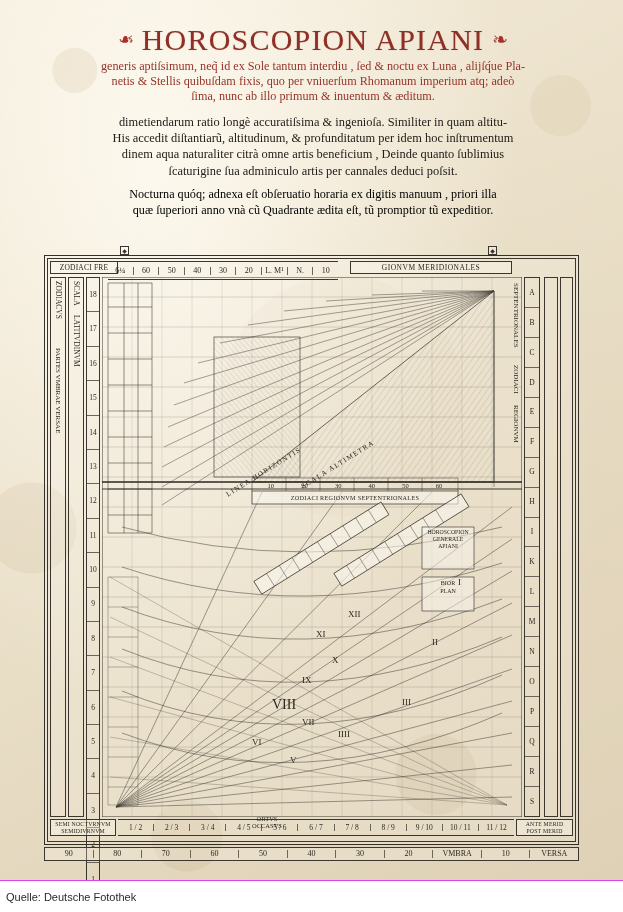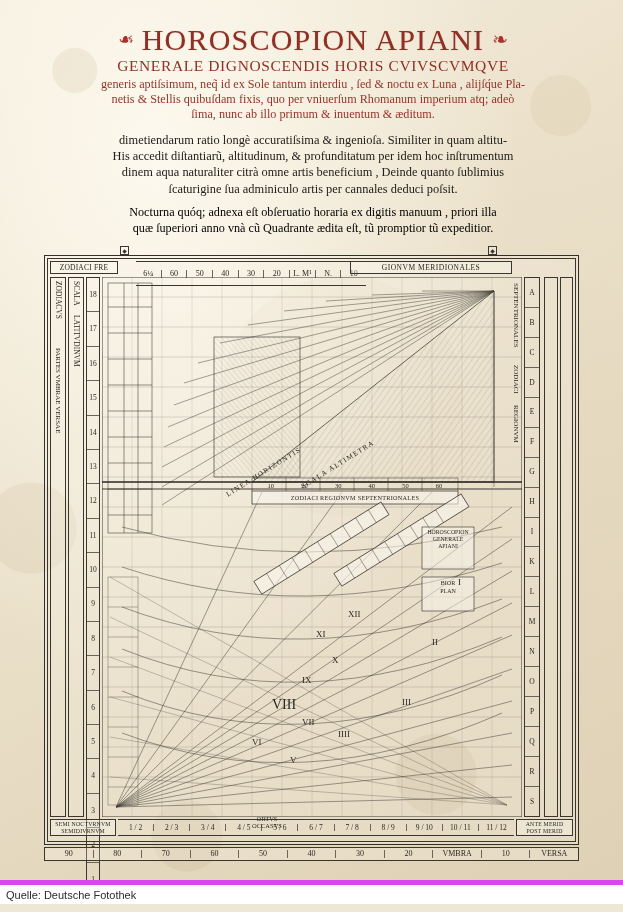--- a/index.html
+++ b/index.html
@@ -208,23 +208,23 @@
     writing-mode: vertical-rl;
     text-orientation: mixed;
   }
 
   
   #source-bar {
     position: absolute;
     left: 0;
     top: 880px;
     width: 623px;
-    height: 24px;
+    height: 32px;
     background: #ffffff;
-    border-top: 5px solid #d946ef;
+    border-top: 1px solid #d946ef;
     display: flex;
     align-items: center;
     box-sizing: border-box;
     padding-left: 6px;
   }
   #source-bar .src-text {
     font-family: "Liberation Sans", sans-serif;
     font-size: 11px;
     color: #2b2b2b;
   }
@@ -249,21 +249,20 @@
   <div id="paper"></div>
 
   <div id="header">
 
     <div class="title-line">
       <span class="flourish left">❧</span>
       <span class="main-title">HOROSCOPION APIANI</span>
       <span class="flourish right">❧</span>
     </div>
 
-    <div class="subtitle">GENERALE DIGNOSCENDIS HORIS CVIVSCVMQVE</div>
 
     <div class="red-para">
       <div>generis aptiſsimum, neq̃ id ex Sole tantum interdiu , ſed &amp; noctu ex Luna , alijſq́ue Pla-</div>
       <div>netis &amp; Stellis quibuſdam fixis, quo per vniuerſum Rhomanum imperium atq; adeò</div>
       <div>ſima, nunc ab illo primum &amp; inuentum &amp; æditum.</div>
     </div>
 
     <div class="black-para">
       <div>dimetiendarum ratio longè accuratiſsima &amp; ingenioſa. Similiter in quam altitu-</div>
       <div>His accedit diſtantiarũ, altitudinum, &amp; profunditatum per idem hoc inſtrumentum</div>
@@ -280,21 +279,21 @@
   <div id="plate">
 
     <div class="plate-frame"></div>
     <div class="plate-frame-inner"></div>
 
     <div class="corner-pin" style="left:76px; top:-9px;">◆</div>
     <div class="corner-pin" style="left:444px; top:-9px;">◆</div>
 
     <div class="label-box" style="left:6px; top:6px; width:68px; height:13px; font-size:7.5px;">ZODIACI FRE</div>
 
-    <div class="strip" style="left:92px; top:6px; width:230px; height:25px;">
+    <div class="strip" style="left:64px; top:6px; width:230px; height:19px;">
       <div class="cell">6¼</div>
       <div class="cell">60</div>
       <div class="cell">50</div>
       <div class="cell">40</div>
       <div class="cell">30</div>
       <div class="cell">20</div>
       <div class="cell">L. M¹</div>
       <div class="cell">N.</div>
       <div class="cell">10</div>
     </div>

